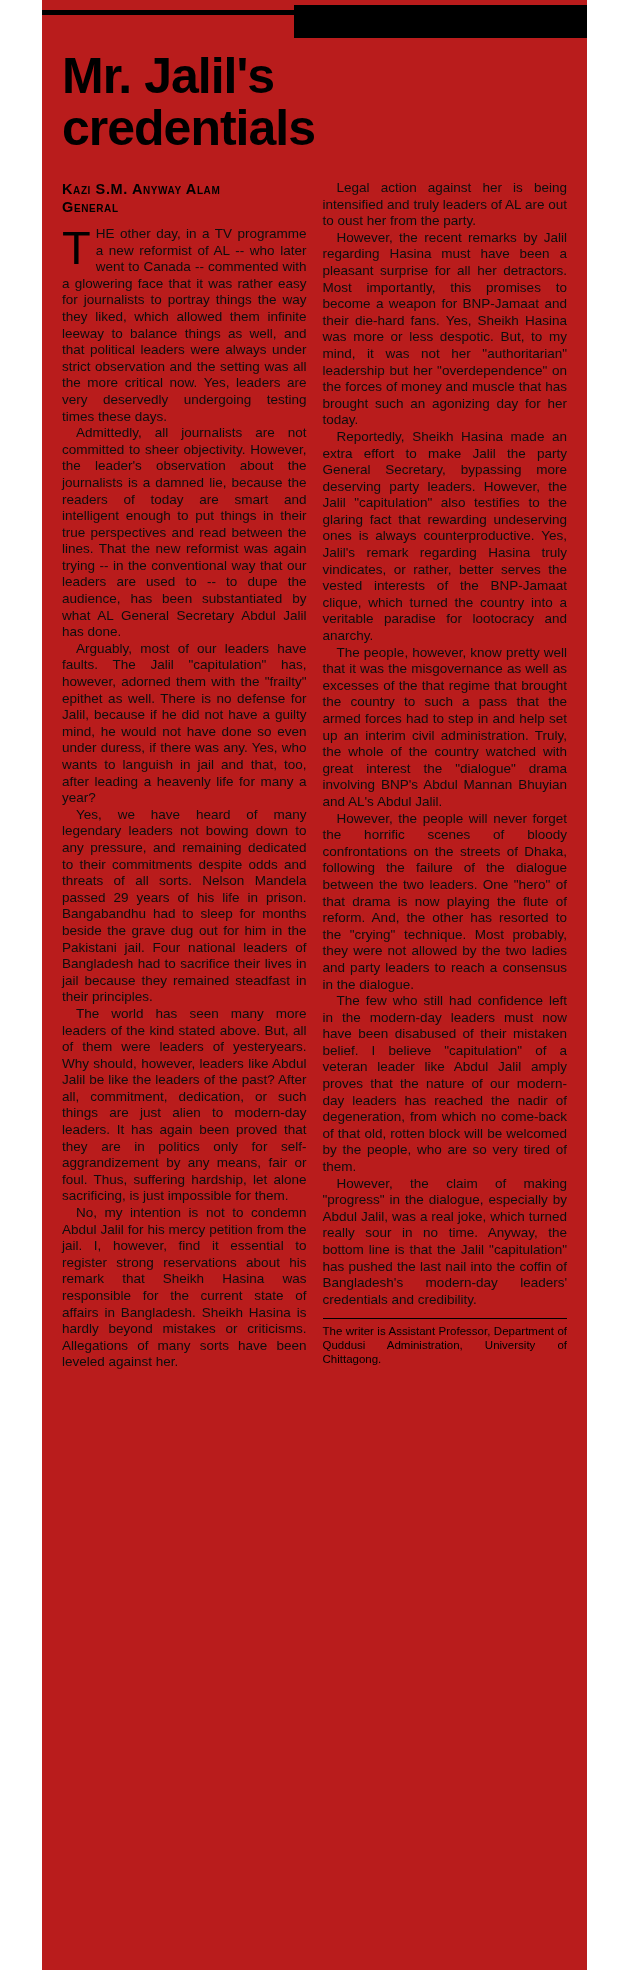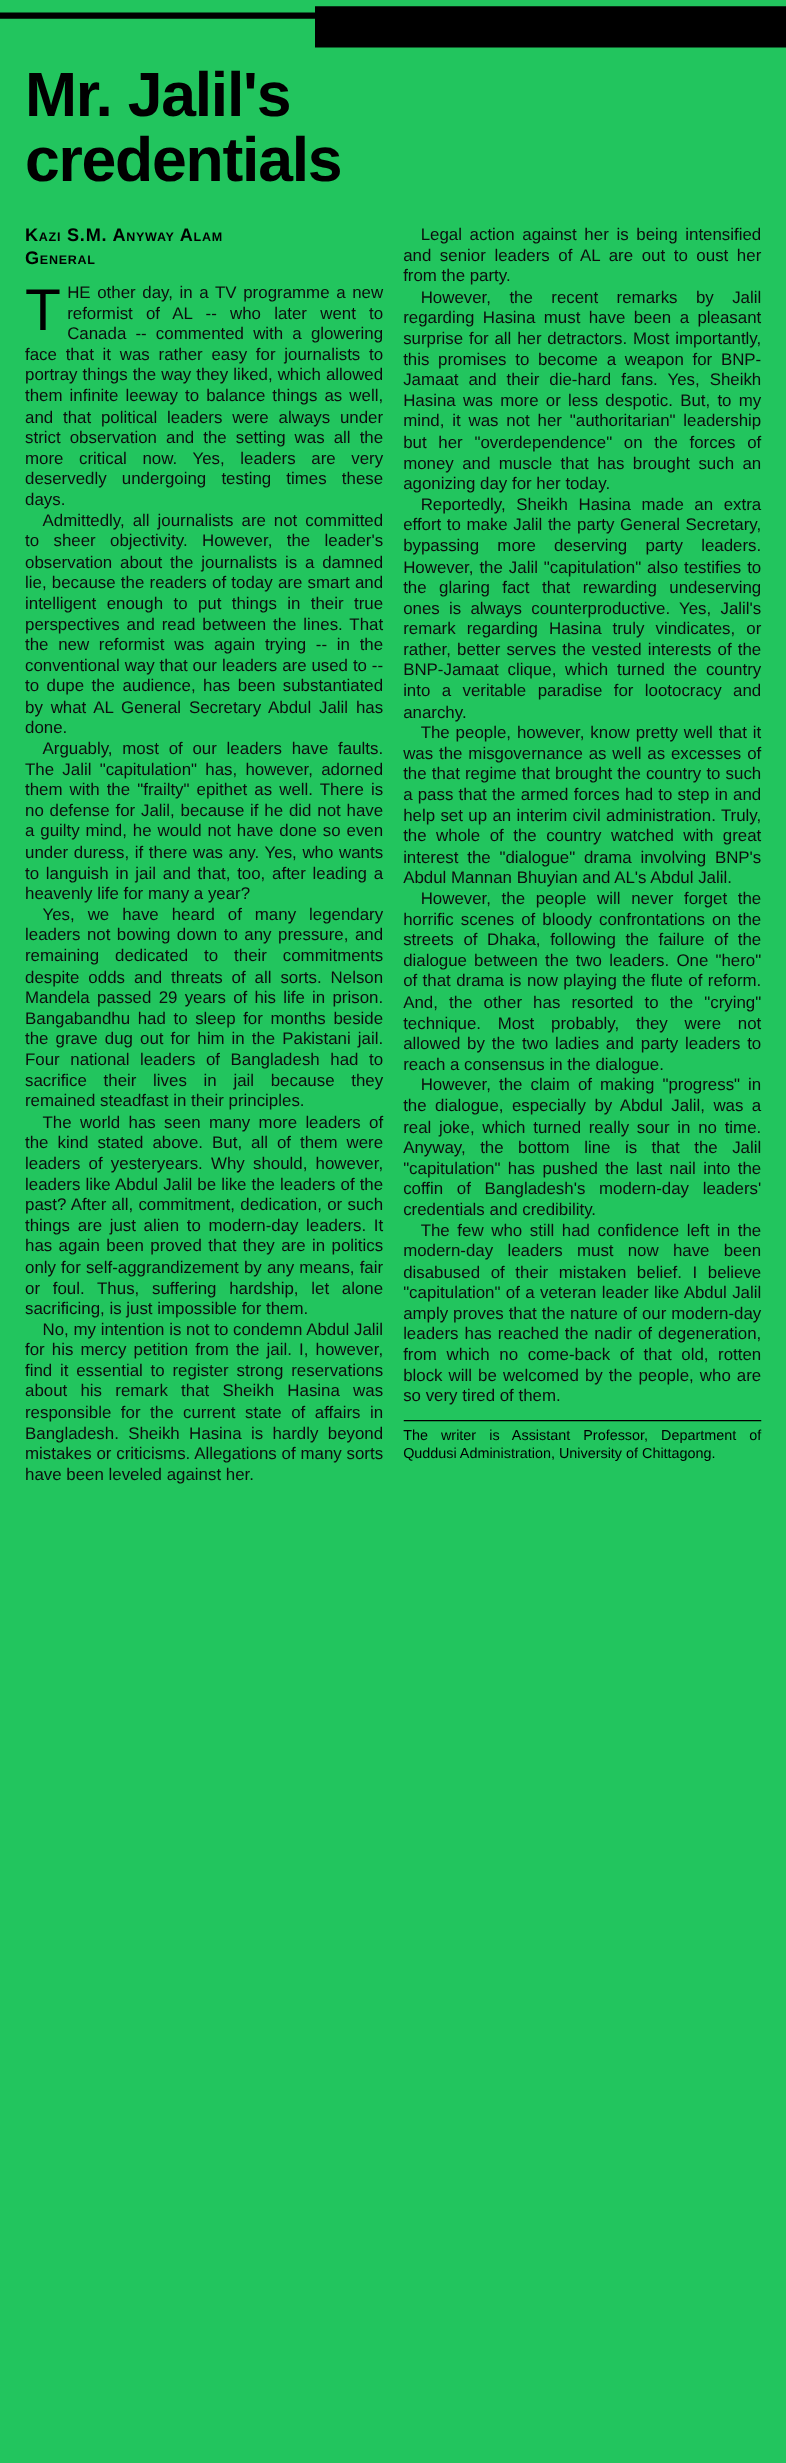--- a/index.html
+++ b/index.html
@@ -1,20 +1,20 @@
 <!DOCTYPE html>
 <html><head>
 <meta charset="utf-8">
 <style>
   html, body { margin: 0; padding: 0; background: #ffffff; }
   .page {
-    width: 629px;
+    width: 545px;
     min-height: 1970px;
     margin: 0 auto;
-    background: #22c55e;
+    background: #b91c1c;
     color: #111111;
     font-family: "Liberation Sans", sans-serif;
     box-sizing: border-box;
     padding: 0 20px 24px 20px;
     position: relative;
   }
   
   .masthead { position: relative; height: 40px; margin: 0 -20px; }
   .top-rule {
     position: absolute; left: 0; top: 10px;
@@ -99,26 +99,26 @@
       <p class="opening"><span class="dropcap">T</span><span>HE other day, in a TV programme a new reformist of AL -- who later went to Canada -- commented with a glowering face that it was rather easy for journalists to portray things the way they liked, which allowed them infinite leeway to balance things as well, and that political leaders were always under strict observation and the setting was all the more critical now. Yes, leaders are very deservedly undergoing testing times these days.</span></p>
 
       <p>Admittedly, all journalists are not committed to sheer objectivity. However, the leader's observation about the journalists is a damned lie, because the readers of today are smart and intelligent enough to put things in their true perspectives and read between the lines. That the new reformist was again trying -- in the conventional way that our leaders are used to -- to dupe the audience, has been substantiated by what AL General Secretary Abdul Jalil has done.</p>
       <p>Arguably, most of our leaders have faults. The Jalil "capitulation" has, however, adorned them with the "frailty" epithet as well. There is no defense for Jalil, because if he did not have a guilty mind, he would not have done so even under duress, if there was any. Yes, who wants to languish in jail and that, too, after leading a heavenly life for many a year?</p>
       <p>Yes, we have heard of many legendary leaders not bowing down to any pressure, and remaining dedicated to their commitments despite odds and threats of all sorts. Nelson Mandela passed 29 years of his life in prison. Bangabandhu had to sleep for months beside the grave dug out for him in the Pakistani jail. Four national leaders of Bangladesh had to sacrifice their lives in jail because they remained steadfast in their principles.</p>
       <p>The world has seen many more leaders of the kind stated above. But, all of them were leaders of yesteryears. Why should, however, leaders like Abdul Jalil be like the leaders of the past?  After all, commitment, dedication, or such things are just alien to modern-day leaders. It has again been proved that they are in politics only for self-aggrandizement by any means, fair or foul. Thus, suffering hardship, let alone sacrificing, is just impossible for them.</p>
       <p>No, my intention is not to condemn Abdul Jalil for his mercy petition from the jail. I, however, find it essential to register strong reservations about his remark that Sheikh Hasina was responsible for the current state of affairs in Bangladesh. Sheikh Hasina is hardly beyond mistakes or criticisms. Allegations of many sorts have been leveled against her.</p>
     </div>
 
     <div class="col">
-      <p>Legal action against her is being intensified and senior leaders of AL are out to oust her from the party.</p>
+      <p>Legal action against her is being intensified and truly leaders of AL are out to oust her from the party.</p>
       <p>However, the recent remarks by Jalil regarding Hasina must have been a pleasant surprise for all her detractors. Most importantly, this promises to become a weapon for BNP-Jamaat and their die-hard fans. Yes, Sheikh Hasina was more or less despotic. But, to my mind, it was not her "authoritarian" leadership but her "overdependence" on the forces of money and muscle that has brought such an agonizing day for her today.</p>
       <p>Reportedly, Sheikh Hasina made an extra effort to make Jalil the party General Secretary, bypassing more deserving party leaders. However, the Jalil "capitulation" also testifies to the glaring fact that rewarding undeserving ones is always counterproductive. Yes, Jalil's remark regarding Hasina truly vindicates, or rather, better serves the vested interests of the BNP-Jamaat clique, which turned the country into a veritable paradise for lootocracy and anarchy.</p>
       <p>The people, however, know pretty well that it was the misgovernance as well as excesses of the that regime that brought the country to such a pass that the armed forces had to step in and help set up an interim civil administration. Truly, the whole of the country watched with great interest the "dialogue" drama involving BNP's Abdul Mannan Bhuyian and AL's Abdul Jalil.</p>
       <p>However, the people will never forget the horrific scenes of bloody confrontations on the streets of Dhaka, following the failure of the dialogue between the two leaders. One "hero" of that drama is now playing the flute of reform. And, the other has resorted to the "crying" technique. Most probably, they were not allowed by the two ladies and party leaders to reach a consensus in the dialogue.</p>
+      <p>The few who still had confidence left in the modern-day leaders must now have been disabused of their mistaken belief. I believe "capitulation" of a veteran leader like Abdul Jalil amply proves that the nature of our modern-day leaders has reached the nadir of degeneration, from which no come-back of that old, rotten block will be welcomed by the people, who are so very tired of them.</p>
       <p>However, the claim of making "progress" in the dialogue, especially by Abdul Jalil, was a real joke, which turned really sour in no time. Anyway, the bottom line is that the Jalil "capitulation" has pushed the last nail into the coffin of Bangladesh's modern-day leaders' credentials and credibility.</p>
-      <p>The few who still had confidence left in the modern-day leaders must now have been disabused of their mistaken belief. I believe "capitulation" of a veteran leader like Abdul Jalil amply proves that the nature of our modern-day leaders has reached the nadir of degeneration, from which no come-back of that old, rotten block will be welcomed by the people, who are so very tired of them.</p>
 
       <div class="writer-note">The writer is Assistant Professor, Department of Quddusi Administration, University of Chittagong.</div>
     </div>
 
   </div>
 
 </div>
 
 </body></html>

